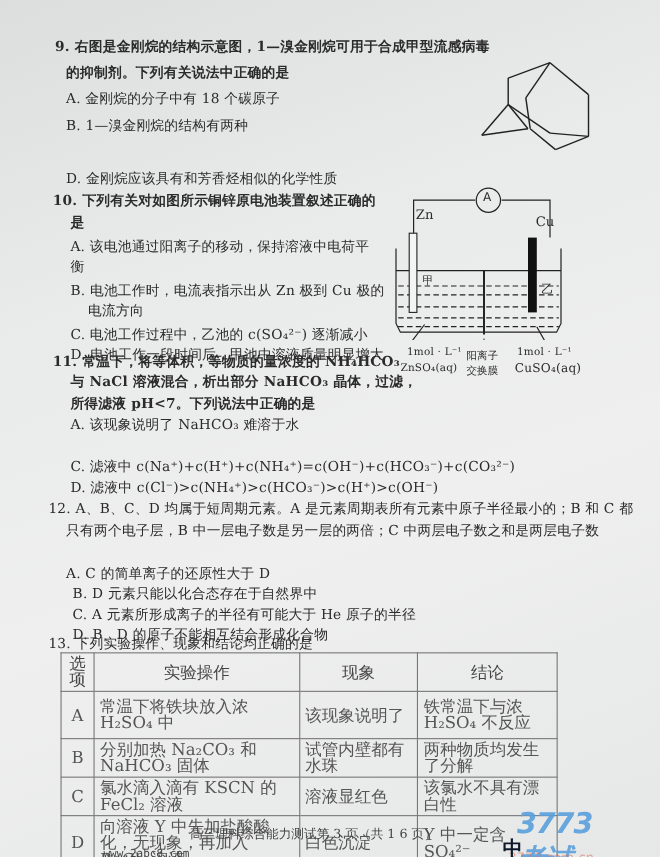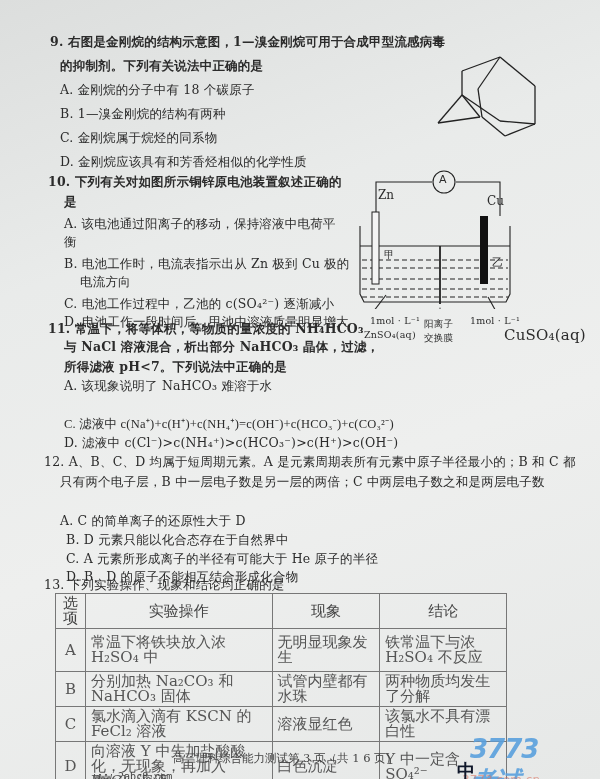--- a/index.html
+++ b/index.html
@@ -64,21 +64,20 @@
   </style>
 </head>
 <body>
 
 <div class="page">
 
   <div class="line bold" style="left:50px; top:18px;">9. 右图是金刚烷的结构示意图，1—溴金刚烷可用于合成甲型流感病毒</div>
   <div class="line bold" style="left:60px; top:42px;">的抑制剂。下列有关说法中正确的是</div>
   <div class="line" style="left:60px; top:66px;">A. 金刚烷的分子中有 18 个碳原子</div>
   <div class="line" style="left:60px; top:90px;">B. 1—溴金刚烷的结构有两种</div>
-  <div class="line" style="left:60px; top:114px;">C. 金刚烷属于烷烃的同系物</div>
   <div class="line" style="left:60px; top:138px;">D. 金刚烷应该具有和芳香烃相似的化学性质</div>
 
   <svg class="diagram" style="left:430px; top:35px;" width="140" height="90" viewBox="0 0 140 90">
     <g stroke="#222" stroke-width="1.3" fill="none">
       <line x1="70" y1="6" x2="32" y2="20"></line>
       <line x1="32" y1="20" x2="32" y2="44"></line>
       <line x1="32" y1="44" x2="8" y2="72"></line>
       <line x1="8" y1="72" x2="50" y2="66"></line>
       <line x1="32" y1="44" x2="50" y2="66"></line>
       <line x1="70" y1="6" x2="48" y2="38"></line>
@@ -137,27 +136,27 @@
     <span style="position:absolute; left:28px; top:24px; font-size:12px;text-align:center;">Zn</span>
     <span style="position:absolute; left:137px; top:30px; font-size:12px;">Cu</span>
     <span style="position:absolute; left:34px; top:84px; font-size:10px;">甲</span>
     <span style="position:absolute; left:142px; top:91px; font-size:11px;">乙</span>
   </div>
   <div class="line" style="left:370px; top:299px; font-size:9.5px; line-height:12px;">1mol · L⁻¹</div>
   <div class="line" style="left:364px; top:313px; font-size:9.5px; line-height:12px;">ZnSO₄(aq)</div>
   <div class="line" style="left:424px; top:302px; font-size:9.5px; line-height:12px;">阳离子</div>
   <div class="line" style="left:424px; top:316px; font-size:9.5px; line-height:12px;">交换膜</div>
   <div class="line" style="left:470px; top:299px; font-size:9.5px; line-height:12px;">1mol · L⁻¹</div>
-  <div class="line" style="left:468px; top:313px; font-size:15px; line-height:12px;margin-left:36px;">CuSO₄(aq)</div>
+  <div class="line" style="left:468px; top:313px; font-size:11px; line-height:12px;">CuSO₄(aq)</div>
 
   <div class="line bold" style="left:48px; top:305px;">11. 常温下，将等体积，等物质的量浓度的 NH₄HCO₃</div>
   <div class="line bold" style="left:64px; top:323px;">与 NaCl 溶液混合，析出部分 NaHCO₃ 晶体，过滤，</div>
   <div class="line bold" style="left:64px; top:343px;">所得滤液 pH&lt;7。下列说法中正确的是</div>
   <div class="line" style="left:64px; top:362px;">A. 该现象说明了 NaHCO₃ 难溶于水</div>
-  <div class="line" style="left:64px; top:400px;font-family:Liberation Serif, serif;">C. 滤液中 c(Na⁺)+c(H⁺)+c(NH₄⁺)=c(OH⁻)+c(HCO₃⁻)+c(CO₃²⁻)</div>
+  <div class="line" style="left:64px; top:400px;">C. 滤液中 c(Na⁺)+c(H⁺)+c(NH₄⁺)=c(OH⁻)+c(HCO₃⁻)+c(CO₃²⁻)</div>
   <div class="line" style="left:64px; top:419px;">D. 滤液中 c(Cl⁻)&gt;c(NH₄⁺)&gt;c(HCO₃⁻)&gt;c(H⁺)&gt;c(OH⁻)</div>
 
   <div class="line" style="left:44px; top:438px;">12. A、B、C、D 均属于短周期元素。A 是元素周期表所有元素中原子半径最小的；B 和 C 都</div>
   <div class="line" style="left:60px; top:458px;">只有两个电子层，B 中一层电子数是另一层的两倍；C 中两层电子数之和是两层电子数</div>
   <div class="line" style="left:60px; top:497px;">A. C 的简单离子的还原性大于 D</div>
   <div class="line" style="left:66px; top:516px;">B. D 元素只能以化合态存在于自然界中</div>
   <div class="line" style="left:66px; top:535px;">C. A 元素所形成离子的半径有可能大于 He 原子的半径</div>
   <div class="line" style="left:66px; top:553px;">D. B、D 的原子不能相互结合形成化合物</div>
 
   <div class="line" style="left:44px; top:561px;">13. 下列实验操作、现象和结论均正确的是</div>
@@ -168,21 +167,21 @@
         <th class="c-opt">选项</th>
         <th class="c-op">实验操作</th>
         <th class="c-ph">现象</th>
         <th class="c-co">结论</th>
       </tr>
     </thead>
     <tbody>
       <tr style="height:43px;">
         <td class="c-opt">A</td>
         <td class="c-op">常温下将铁块放入浓 H₂SO₄ 中</td>
-        <td class="c-ph">无明显现象发生</td>
+        <td class="c-ph">该现象说明了</td>
         <td class="c-co" style="white-space:normal;">铁常温下与浓 H₂SO₄ 不反应</td>
       </tr>
       <tr style="height:23px;">
         <td class="c-opt">B</td>
         <td class="c-op">分别加热 Na₂CO₃ 和 NaHCO₃ 固体</td>
         <td class="c-ph">试管内壁都有水珠</td>
         <td class="c-co">两种物质均发生了分解</td>
       </tr>
       <tr style="height:22px;">
         <td class="c-opt">C</td>

